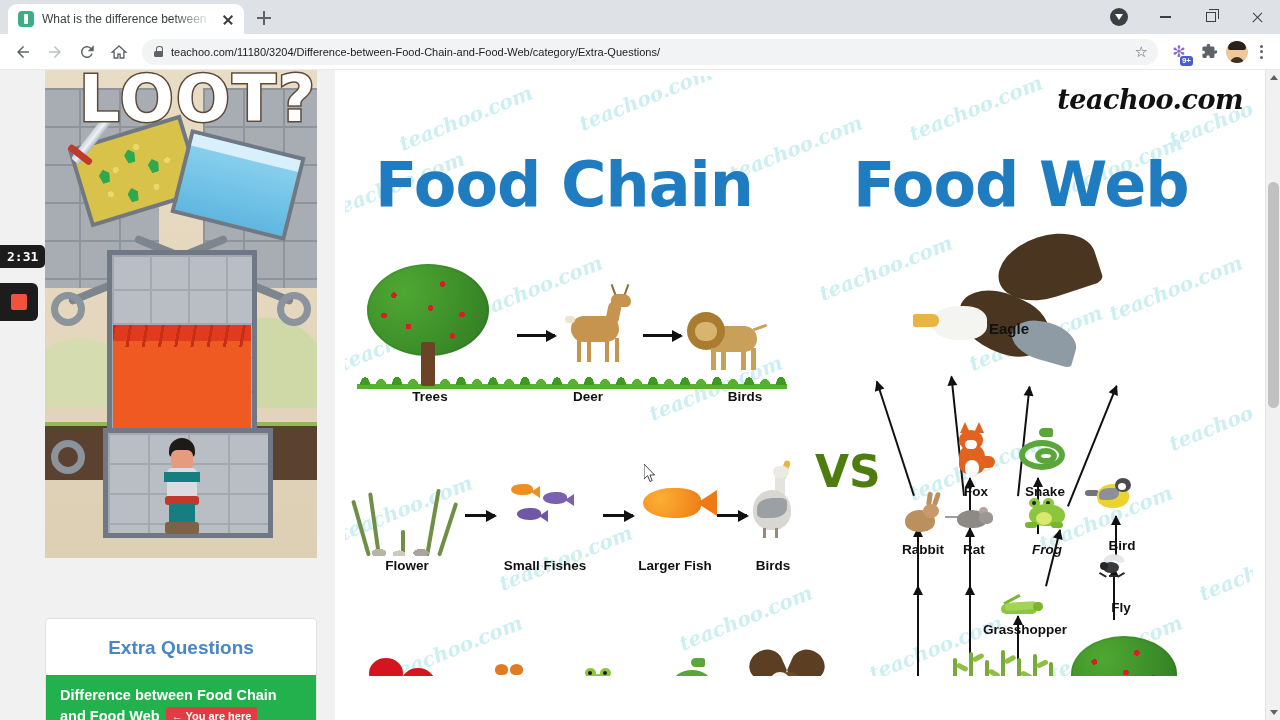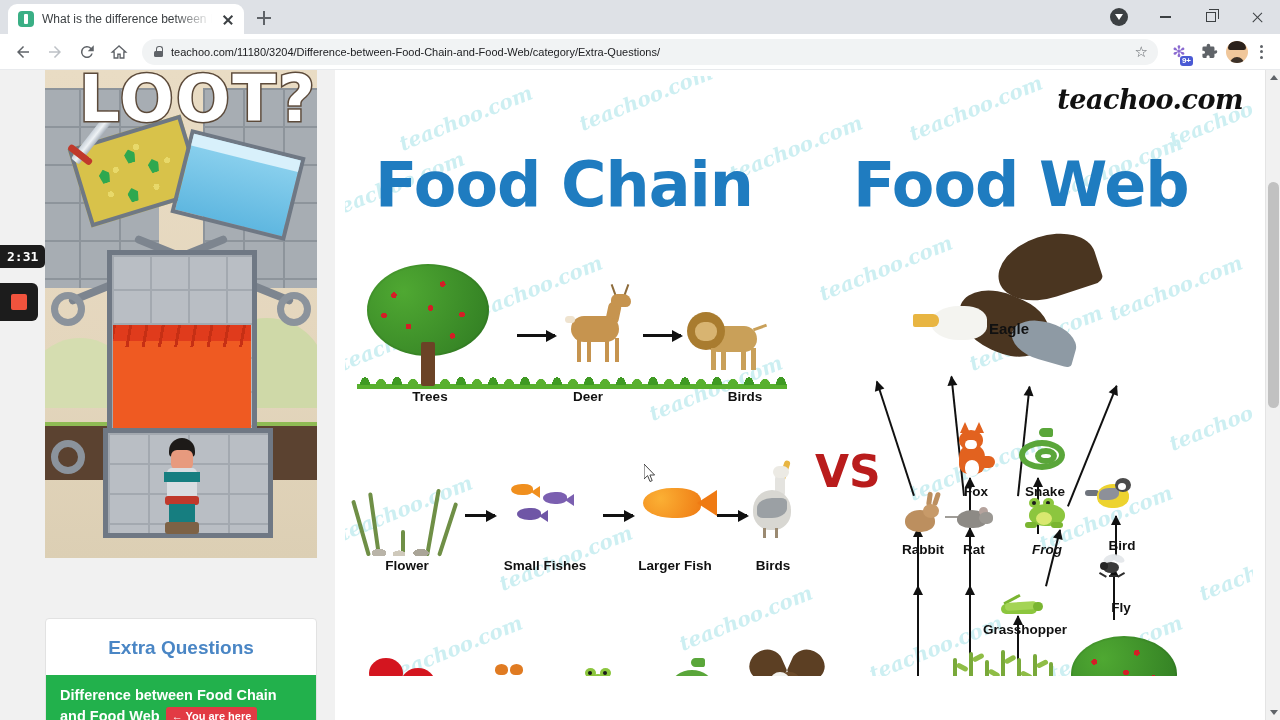--- a/index.html
+++ b/index.html
@@ -304,21 +304,21 @@
     font-style: italic; font-weight: bold; font-size: 27px; color: #111; letter-spacing: -0.5px;
   }
   .ig-title {
     position: absolute; font-family: "DejaVu Sans", sans-serif; font-weight: bold;
     font-size: 62px; color: #1f7cc0; letter-spacing: -1px;
   }
   .title-chain { left: 30px; top: 72px; }
   .title-web   { left: 508px; top: 72px; }
   .vs-label {
     position: absolute; left: 470px; top: 370px; font-family: "DejaVu Sans", sans-serif;
-    font-weight: bold; font-size: 44px; color: #b91c1c;
+    font-weight: bold; font-size: 44px; color: #4d7c0f;
   }
   .cap {
     position: absolute; font-size: 13.5px; font-weight: bold; color: #111; white-space: nowrap;
     transform: translateX(-50%); text-align: center;
   }
   .ground {
     position: absolute; height: 5px; background: #58b02e;
   }
   .grass-tuft {
     position: absolute; height: 12px; background:

